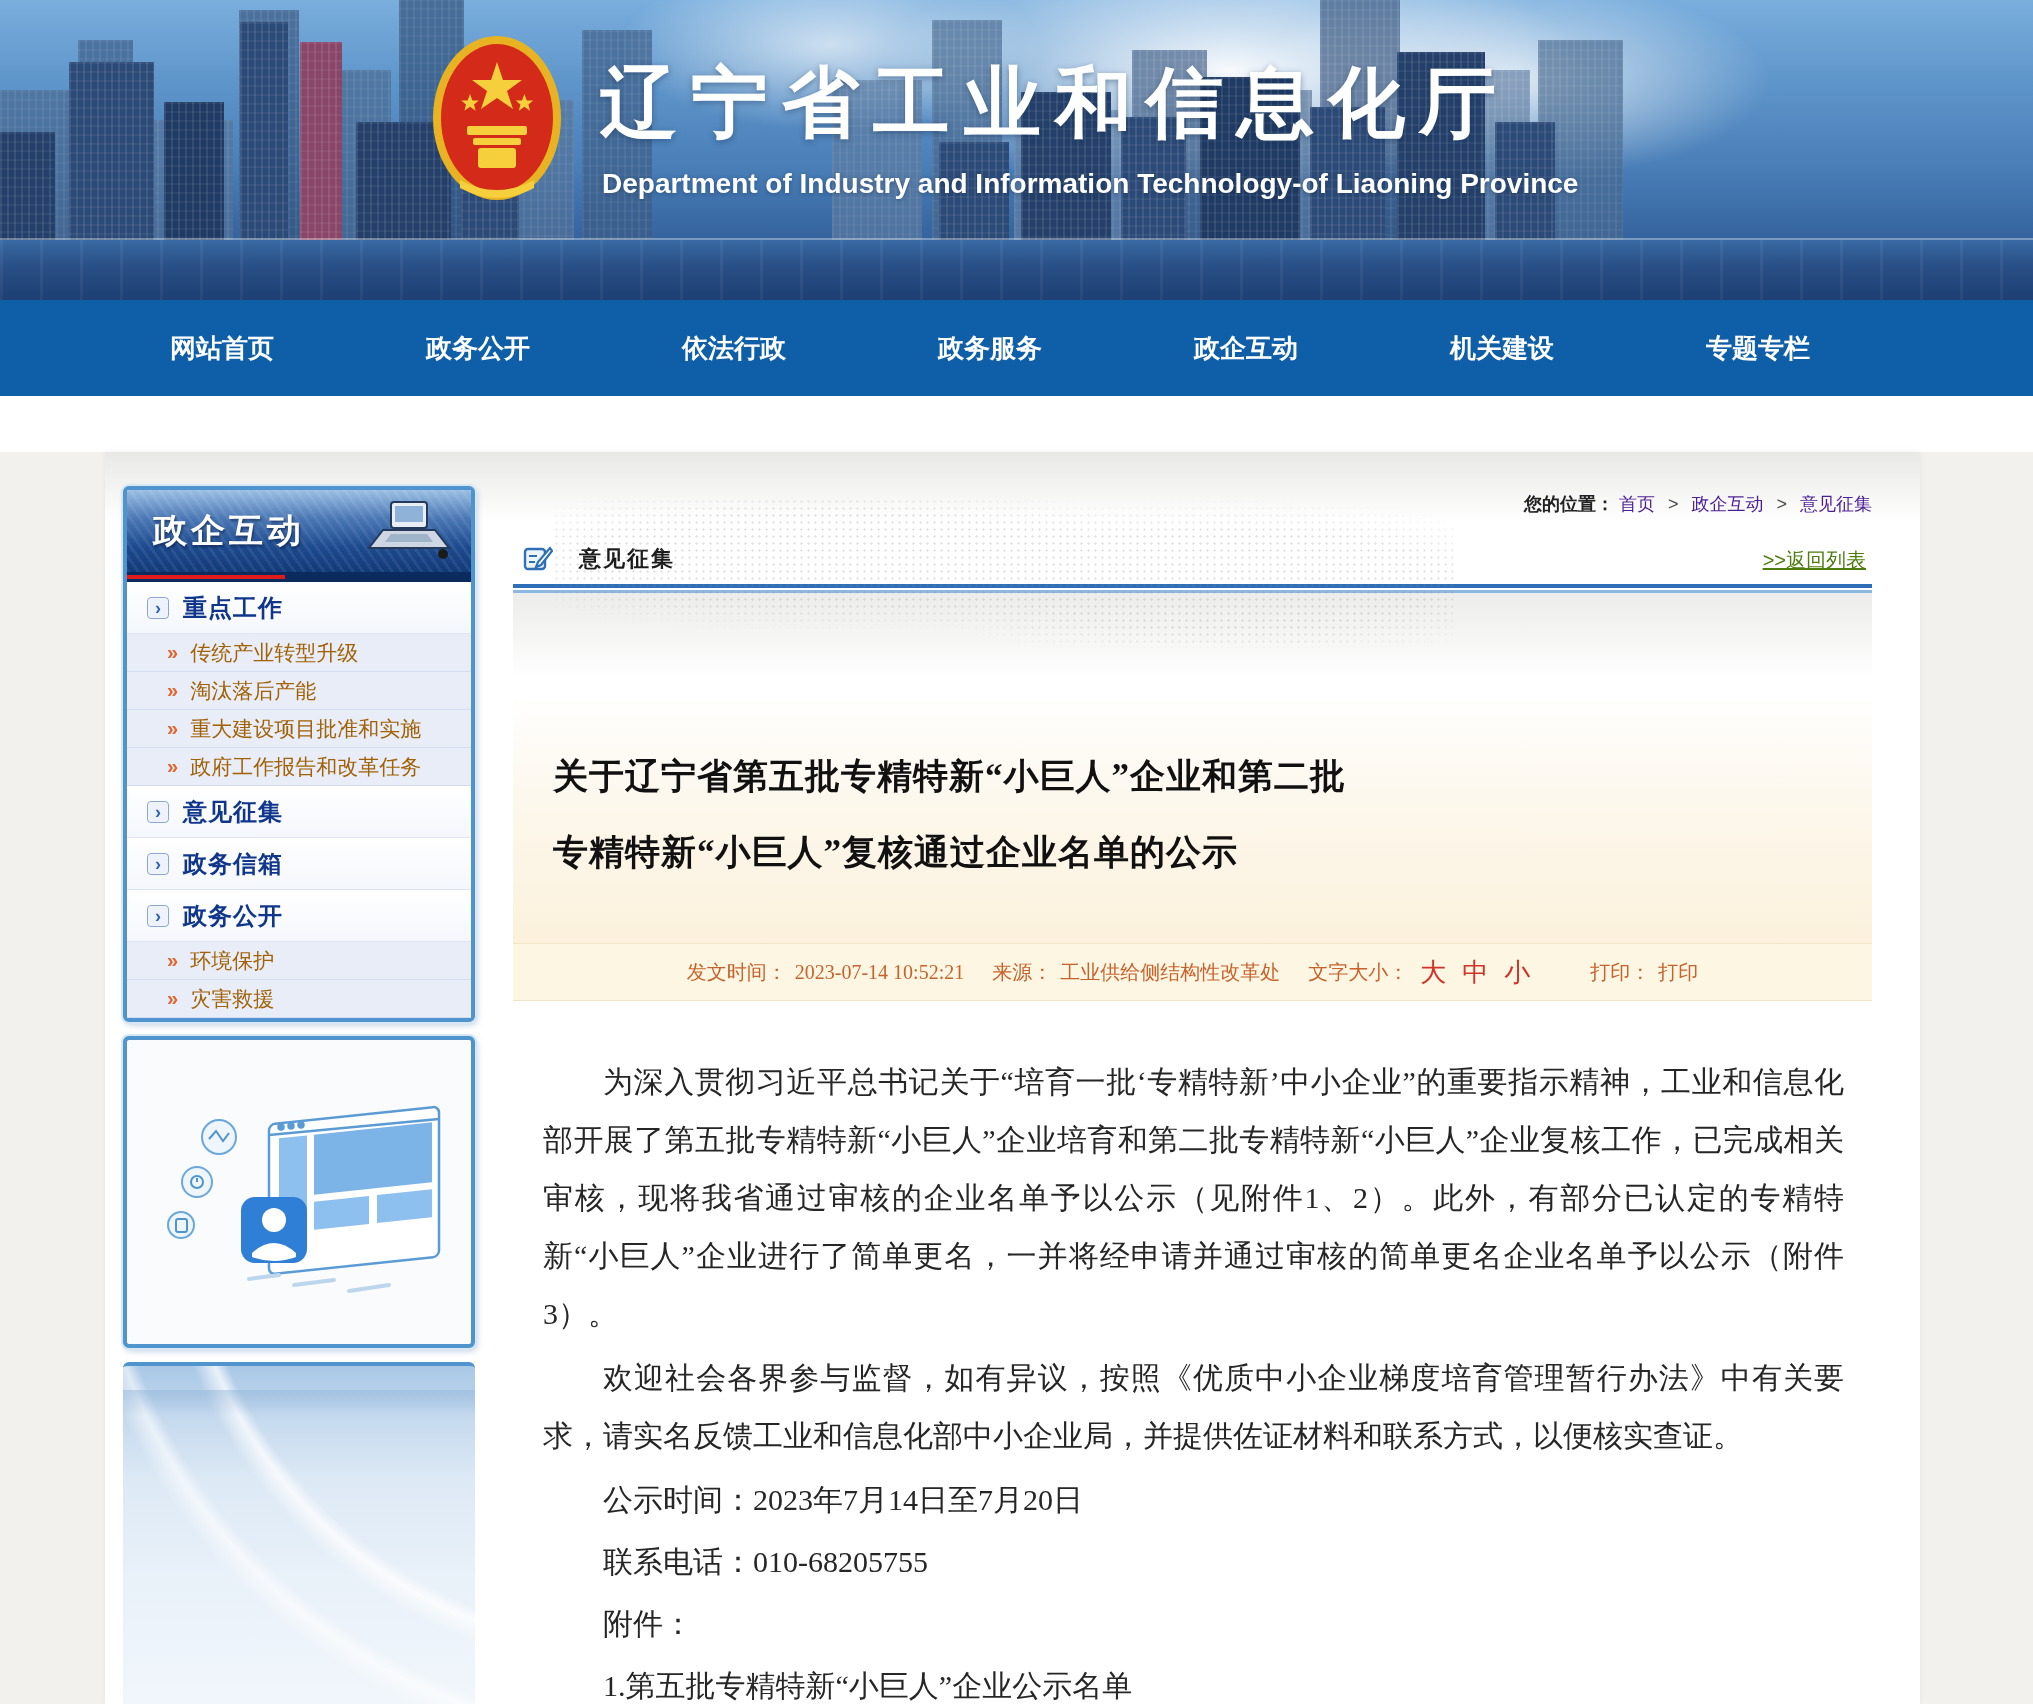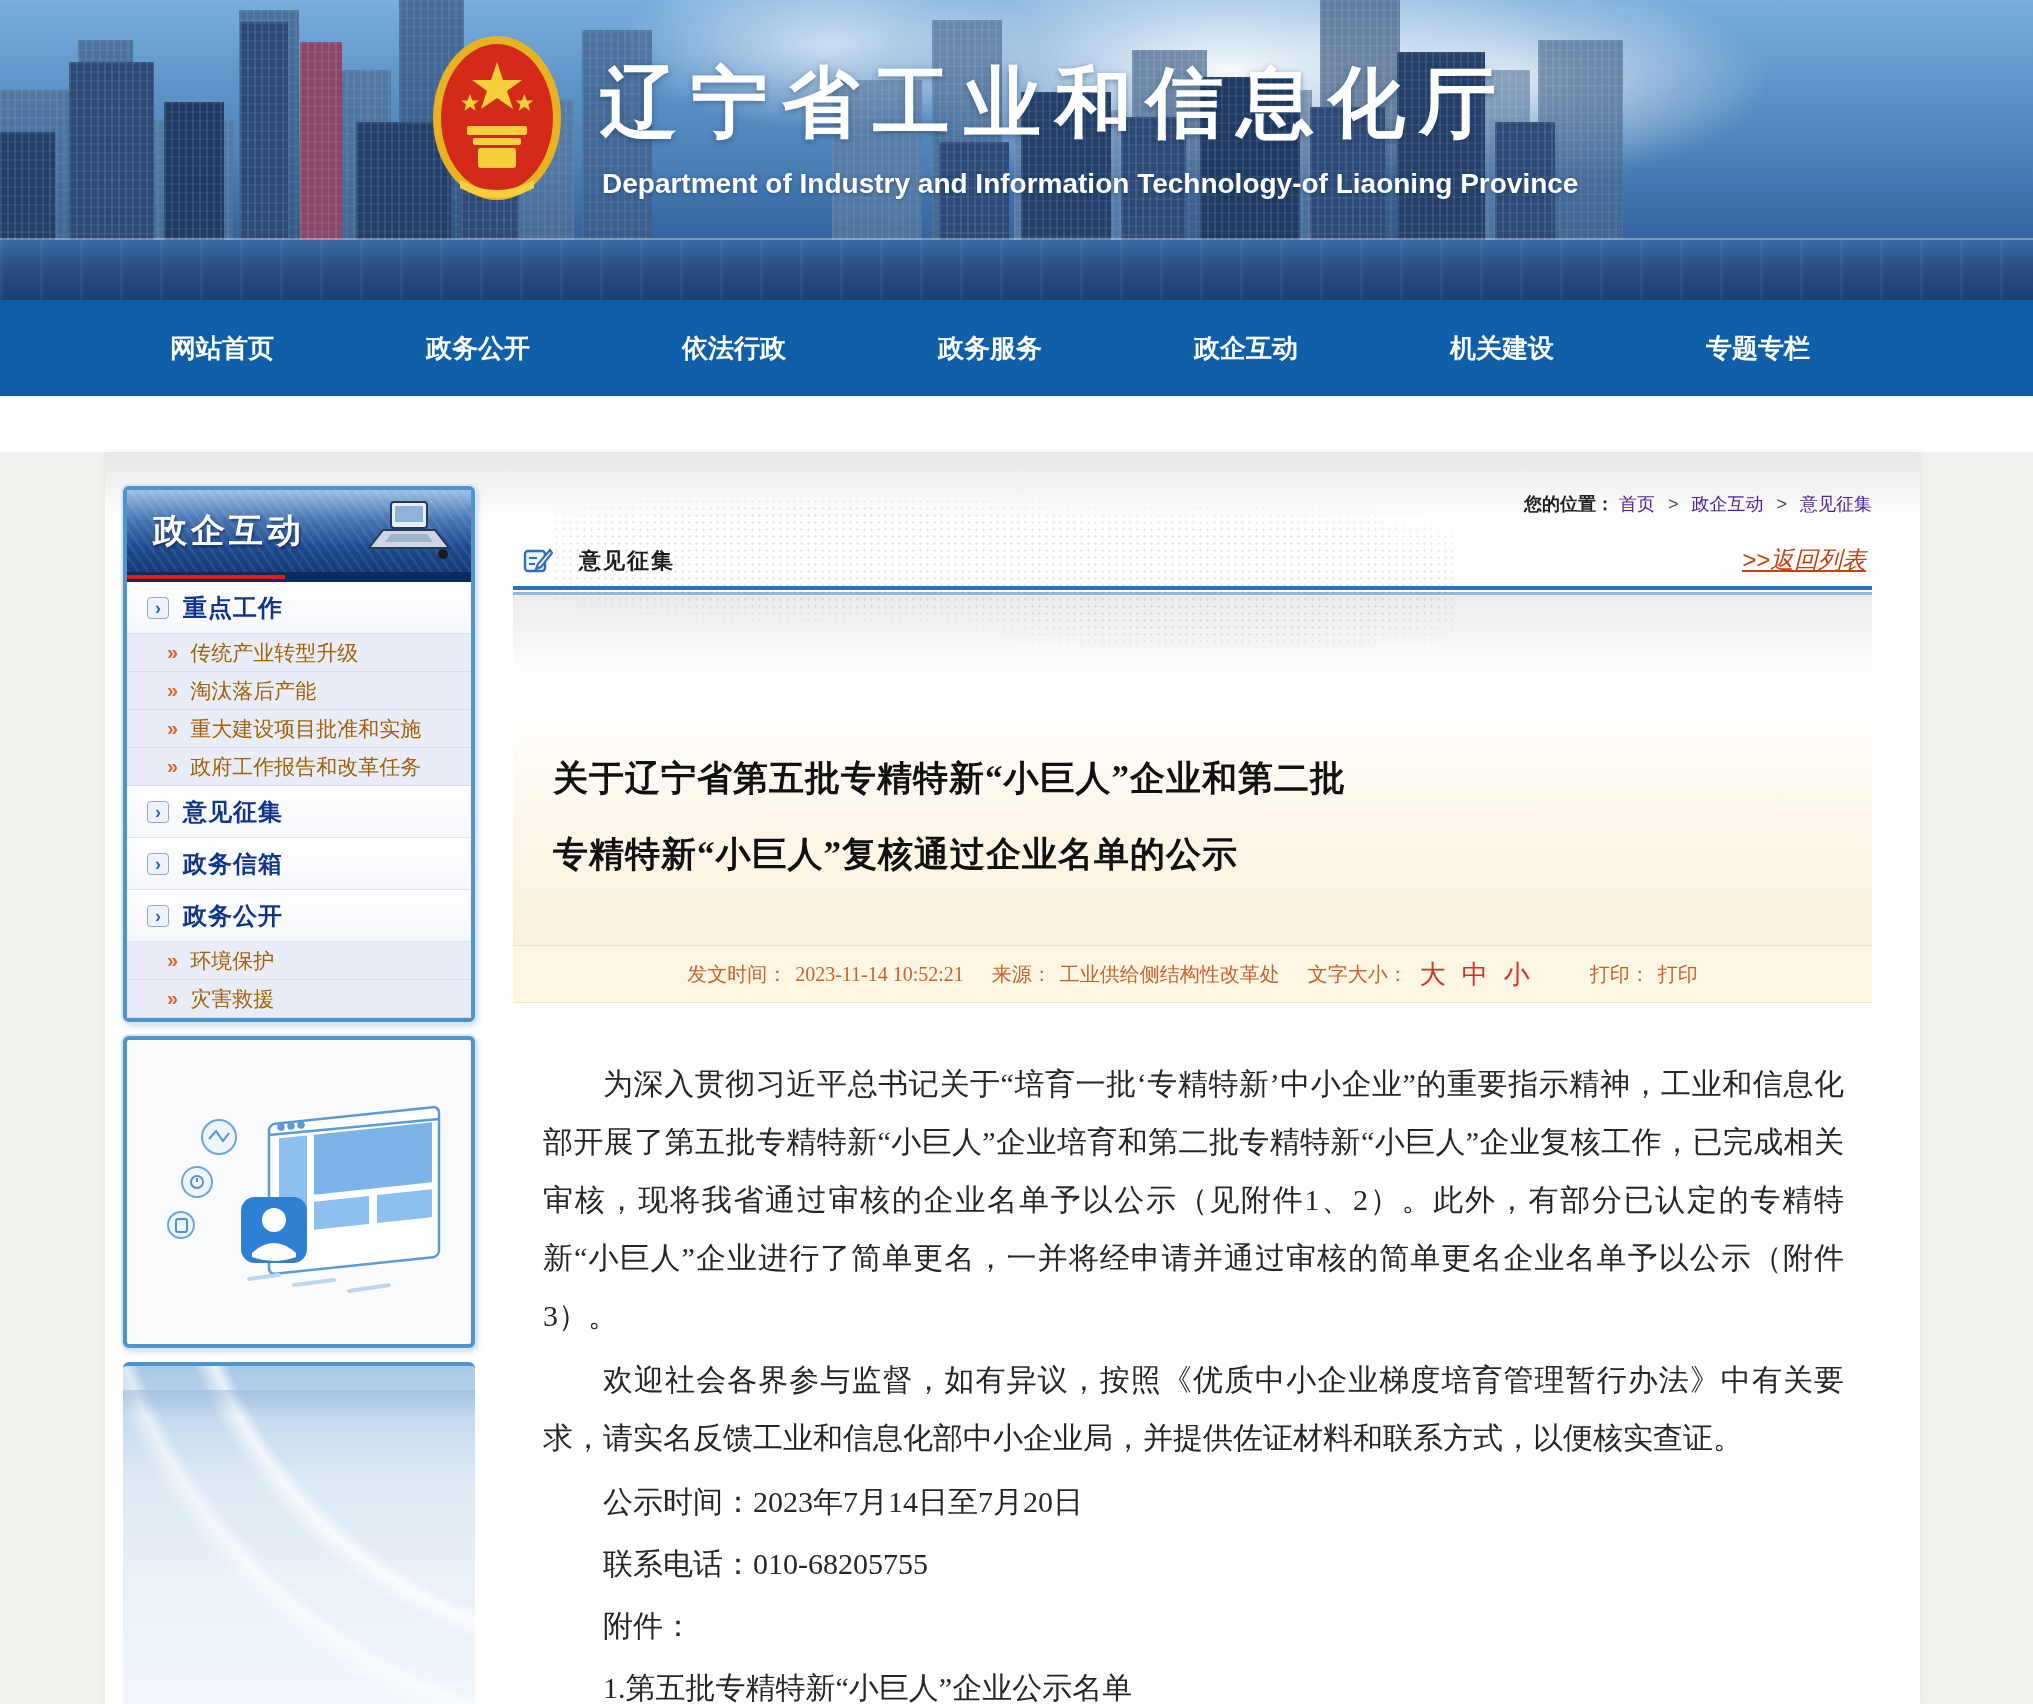--- a/index.html
+++ b/index.html
@@ -91,21 +91,21 @@
                         radial-gradient(ellipse 40% 55% at 75% 55%, #000 60%, transparent 100%);
      mask-image:radial-gradient(ellipse 45% 50% at 30% 40%, #000 60%, transparent 100%),
                 radial-gradient(ellipse 40% 55% at 75% 55%, #000 60%, transparent 100%); }
   .crumb { text-align:right; font-size:18px; color:#222; padding-top:14px; }
   .crumb b { font-weight:bold;font-family:Liberation Serif, serif; }
   .crumb a { color:#4c1d95; text-decoration:none; cursor:pointer; }
   .crumb .sep { margin:0 8px; color:#444; }
   .tab-row { display:flex; justify-content:space-between; align-items:flex-end; margin-top:28px; padding:0 6px 10px 10px; }
   .tab-left { display:flex; align-items:center; gap:26px; }
   .tab-label { font-size:22px; font-weight:bold; color:#1b1b1b; letter-spacing:2px; }
-  .back-link { font-size:24px; color:#c2410c; text-decoration:underline; cursor:pointer;font-style:italic; }
+  .back-link { font-size:20px; color:#4d7c0f; text-decoration:underline; cursor:pointer; }
   .sep-strong { height:4px; background:#2e6fb7; }
   .sep-light { height:3px; background:#8fb8e0; margin-top:2px; }
   .fade { height:86px; background:linear-gradient(180deg,#ececea,#ffffff); }
 
   .title-block { margin-top:14px; padding:46px 40px 52px;
      background:linear-gradient(180deg,#ffffff 0%,#fdf8ee 40%,#fbf1dc 100%); }
   .title-block h1 { text-align:left; font-size:35px; line-height:76px; color:#111;
      font-family:"Liberation Serif", serif; font-weight:bold; letter-spacing:1px; }
   .meta-bar { height:58px; background:#fcf6e2; border-top:1px solid #f0e5c6; border-bottom:1px solid #f0e5c6;
      display:flex; align-items:center; justify-content:center; gap:8px;
@@ -321,21 +321,21 @@
       <div class="sep-light"></div>
       <div class="fade"></div>
 
       <div class="title-block">
         <h1>关于辽宁省第五批专精特新“小巨人”企业和第二批</h1>
         <h1>专精特新“小巨人”复核通过企业名单的公示</h1>
       </div>
 
       <div class="meta-bar">
         <span>发文时间：</span>
-        <span>2023-11-14 10:52:21</span>
+        <span>2023-07-14 10:52:21</span>
         <span style="width:12px"></span>
         <span>来源：</span>
         <span>工业供给侧结构性改革处</span>
         <span style="width:12px"></span>
         <span>文字大小：</span>
         <span class="sz">大</span>
         <span class="sz">中</span>
         <span class="sz">小</span>
         <span class="gap40"></span>
         <span>打印：</span>

